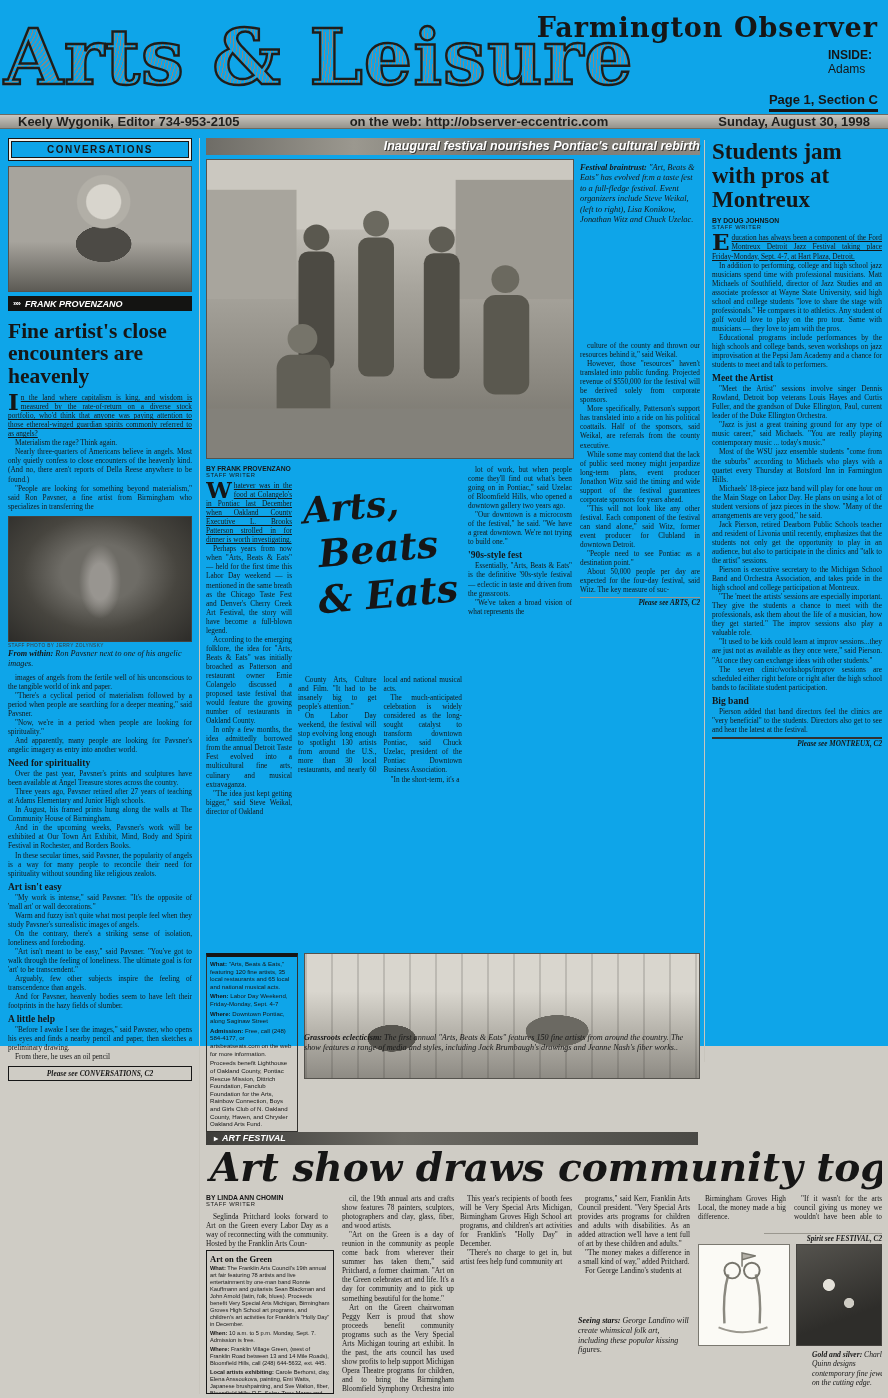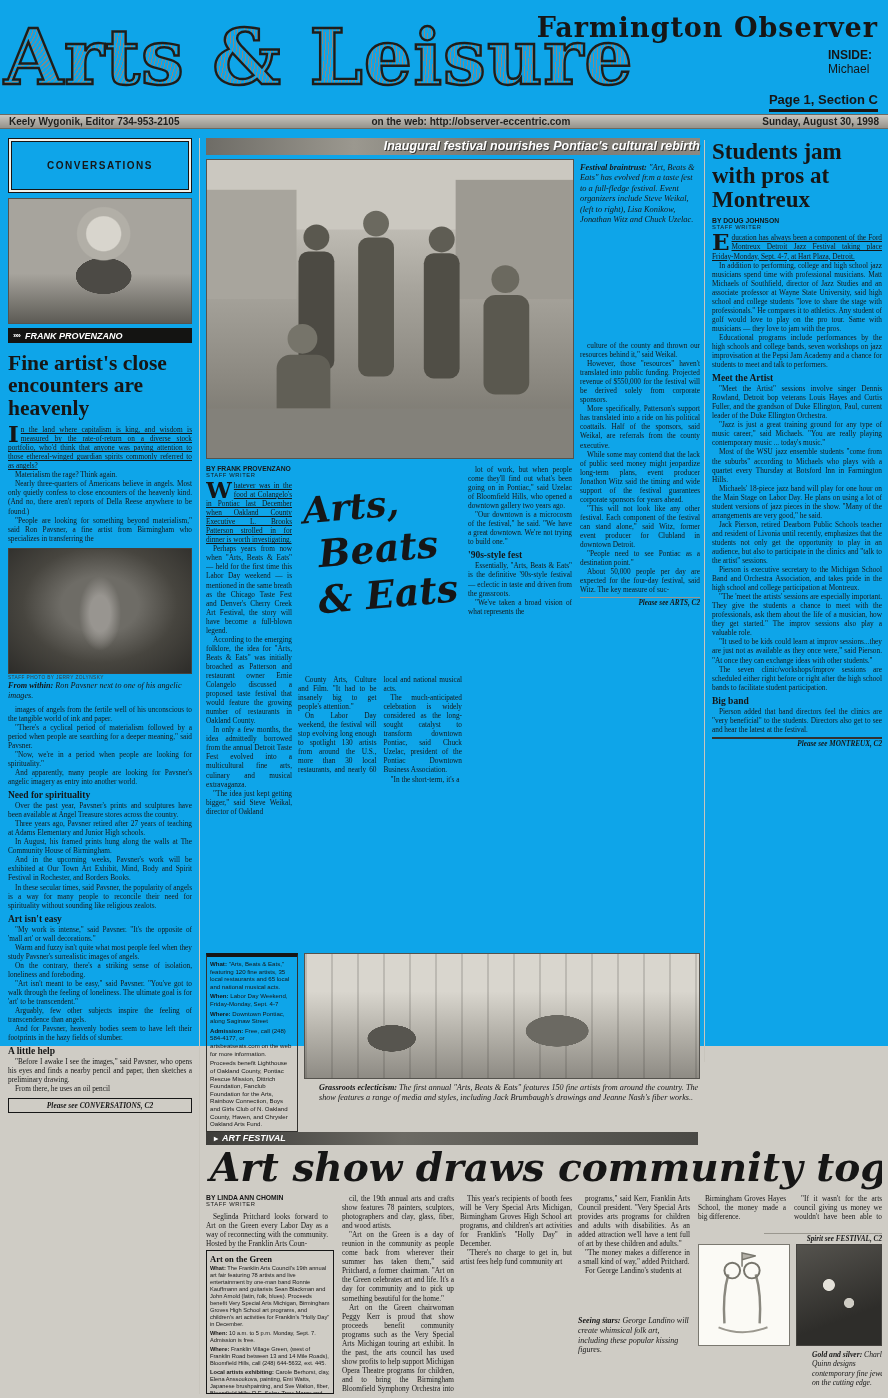--- a/index.html
+++ b/index.html
@@ -16,42 +16,42 @@
   #paper-name { position:absolute; right:10px; top:12px; font-family:"DejaVu Serif",serif;
     font-weight:bold; font-size:27px; letter-spacing:1px; }
   #inside-block { position:absolute; right:16px; top:48px; 
     font-family:"Liberation Sans",sans-serif; }
   .inside-label { font-weight:bold; font-size:12px; }
   .inside-value { font-size:12px; }
   #page-label { position:absolute; right:10px; top:92px; font-family:"Liberation Sans",sans-serif;
     font-weight:bold; font-size:13px; border-bottom:3px solid #161616; padding-bottom:2px; }
   #info-bar { position:absolute; left:0; top:114px; width:888px; height:15px;
     background:linear-gradient(#c9c6bf,#95928b); border-top:1px solid #6c6a63; border-bottom:1px solid #6c6a63;
-    display:flex; align-items:center; justify-content:space-between; padding:0 9px;
-    font-family:"Liberation Sans",sans-serif; font-size:10px; font-weight:bold; color:#1f1f1d; }
+    display:flex; align-items:center; justify-content:space-between; padding:0 18px;
+    font-family:"Liberation Sans",sans-serif; font-size:13px; font-weight:bold; color:#1f1f1d; }
 
   
   .body { font-size:7.3px; line-height:1.24; text-align:justify; }
   .body p { margin:0; text-indent:7px; }
   .dropcap > p:first-child { text-indent:0;text-decoration:underline; }
   .dropcap > p:first-child::first-letter { float:left; font-size:23px; line-height:17px;
     font-weight:bold; padding-right:2px; font-family:"DejaVu Serif",serif; }
   .byline { font-family:"Liberation Sans",sans-serif; font-weight:bold; font-size:6.8px; }
   .byline-title { font-family:"Liberation Sans",sans-serif; font-size:5.8px; letter-spacing:.6px; margin-bottom:3px; }
   .subhead { font-size:9.5px; font-weight:bold; margin:4px 0 1px; }
   .caption { font-size:8.2px; font-style:italic; line-height:1.22; }
   .caption b { font-style:italic; }
   .jump-line { font-weight:bold; font-style:italic; font-size:7.2px; text-align:right;
     margin-top:3px; border-top:1px solid #9a978f; padding-top:1px; }
 
   
   #left-col { position:absolute; left:8px; top:138px; width:192px; height:1256px;
     overflow:hidden; padding-right:7px; border-right:1px solid #c8c5bd; }
   .conv-box { border:1px solid #161616; box-shadow:0 0 0 2px #f3f1ea inset,0 0 0 3px #161616 inset;
-    text-align:center; padding:21px 0; font-family:"Liberation Sans",sans-serif; font-weight:bold;
+    text-align:center; padding:5px 0; font-family:"Liberation Sans",sans-serif; font-weight:bold;
     font-size:10px; letter-spacing:1.5px; }
   .pavsner-photo { height:126px; margin-top:5px; border:1px solid #55534e;
     background:
       radial-gradient(circle at 52% 28%, #d8d5cd 0 13%, #b2afa7 14% 20%, rgba(0,0,0,0) 21%),
       radial-gradient(ellipse 46px 30px at 52% 62%, #4c4a45 0 60%, rgba(0,0,0,0) 61%),
       linear-gradient(180deg,#a7a49d 0 60%, #5d5b55 100%); }
   .prov-banner { margin-top:4px; background:#141412; color:#fff; font-family:"Liberation Sans",sans-serif;
     font-style:italic; font-weight:bold; font-size:9px; padding:2.5px 5px; display:flex; align-items:center; gap:5px; }
   .prov-arrows { font-style:normal; font-size:8px; letter-spacing:-1px; }
   .conv-headline { font-size:21.5px; font-weight:bold; line-height:1.04; margin:9px 0 6px; }
@@ -89,21 +89,21 @@
   .center-infobox { position:absolute; left:0; top:815px; width:92px; height:179px;
     border:1px solid #33322f; border-top:4px solid #161616; padding:3px;
     font-family:"Liberation Sans",sans-serif; font-size:6.1px; line-height:1.25; overflow:hidden; }
   .ib-item { margin-bottom:2px; }
   .grass-photo { position:absolute; left:98px; top:815px; width:396px; height:126px; border:1px solid #55534e;
     background:
       radial-gradient(ellipse 40px 22px at 22% 68%, #57554f 0 60%, rgba(0,0,0,0) 61%),
       radial-gradient(ellipse 52px 26px at 64% 62%, #6b6962 0 60%, rgba(0,0,0,0) 61%),
       repeating-linear-gradient(90deg, rgba(58,56,52,.18) 0 2px, rgba(0,0,0,0) 2px 26px),
       linear-gradient(180deg,#d9d6ce 0 30%, #b3b0a8 65%, #8e8b84); }
-  .grass-caption { position:absolute; left:98px; top:945px; width:396px; height:48px; overflow:hidden;margin-left:15px; }
+  .grass-caption { position:absolute; left:98px; top:895px; width:396px; height:48px; overflow:hidden; }
 
   
   #right-col { position:absolute; left:704px; top:140px; width:178px; height:922px; overflow:hidden;
     padding-left:7px; border-left:1px solid #c8c5bd; }
   .mont-headline { font-size:23px; font-weight:bold; line-height:1.05; margin-bottom:5px; }
   .mont-jump { border-top:2px solid #33322f; }
 
   
   #bottom { position:absolute; left:206px; top:1132px; width:676px; height:264px; overflow:hidden; }
   .af-banner { position:absolute; left:0; top:0; width:492px; height:13px;
@@ -136,21 +136,21 @@
 </style>
 </head>
 <body>
 
 <div id="page">
 
   <div id="section-title">Arts &amp; Leisure</div>
   <div id="paper-name">Farmington Observer</div>
   <div id="inside-block">
     <div class="inside-label">INSIDE:</div>
-    <div class="inside-value">Michael</div>
+    <div class="inside-value">Adams</div>
   </div>
   <div id="page-label">Page 1, Section C</div>
   <div id="info-bar">
     <span>Keely Wygonik, Editor 734-953-2105</span>
     <span>on the web: http://observer-eccentric.com</span>
     <span>Sunday, August 30, 1998</span>
   </div>
 
   <div id="left-col">
     <div class="conv-box">CONVERSATIONS</div>
@@ -376,21 +376,21 @@
     <div class="af-c3 body">
         <p>This year's recipients of booth fees will be Very Special Arts Michigan, Birmingham Groves High School art programs, and children's art activities for Franklin's "Holly Day" in December.</p>
         <p>"There's no charge to get in, but artist fees help fund community art</p>
       </div>
     <div class="af-c4 body">
         <p>programs," said Kerr, Franklin Arts Council president. "Very Special Arts provides arts programs for children and adults with disabilities. As an added attraction we'll have a tent full of art by these children and adults."</p>
         <p>"The money makes a difference in a small kind of way," added Pritchard.</p>
         <p>For George Landino's students at</p>
       </div>
     <div class="af-cr body">
-        <p>Birmingham Groves Hayes School, the money made a big difference.</p>
+        <p>Birmingham Groves High Local, the money made a big difference.</p>
         <p>"If it wasn't for the arts council giving us money we wouldn't have been able to award scholarships to outstanding students," said Landino. "They gave us money for years. It was because of the arts council, the art programs at Birmingham Groves have flourished."</p>
       </div>
     <div class="af-jump jump-line">Spirit see FESTIVAL, C2</div>
 
     <div class="seeing-caption caption">
       <b>Seeing stars:</b>
       <span>George Landino will create whimsical folk art, including these popular kissing figures.</span>
     </div>
 
     <div class="kissing-sketch">

